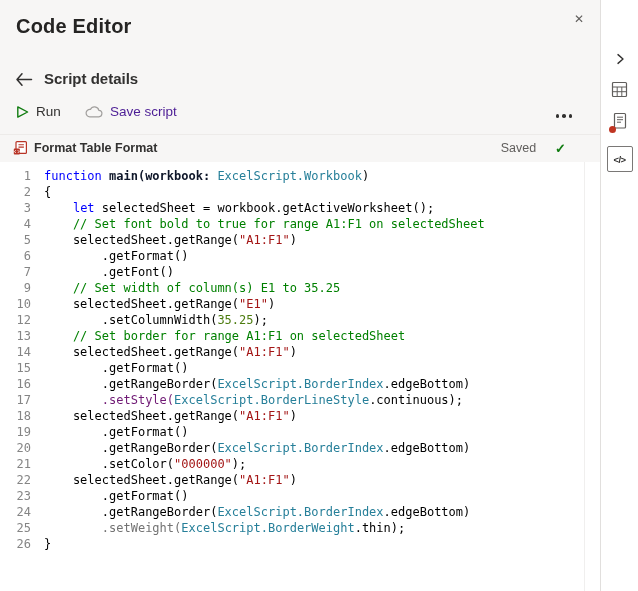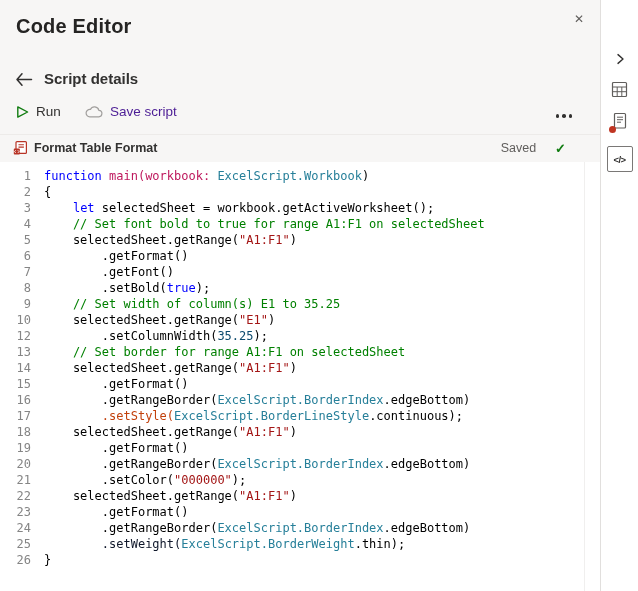--- a/index.html
+++ b/index.html
@@ -118,44 +118,43 @@
       <span class="script-name">Format Table Format</span>
       <span class="saved-wrap">
         <span class="saved-label">Saved</span>
         <span class="saved-check">✓</span>
       </span>
     </div>
   </div>
 
   <div class="code-area">
     <div id="code-lines">
-        <div class="code-line"><span class="ln">1</span><span><span style="color: rgb(0, 0, 255);">function</span><span style="color: #be185d;"> main(workbook: </span><span style="color: rgb(38, 127, 153);">ExcelScript.Workbook</span><span style="color: rgb(0, 0, 0);">)</span></span></div>
+        <div class="code-line"><span class="ln">1</span><span><span style="color: rgb(0, 0, 255);">function</span><span style="color: #0f172a; font-weight: bold;"> main(workbook: </span><span style="color: rgb(38, 127, 153);">ExcelScript.Workbook</span><span style="color: rgb(0, 0, 0);">)</span></span></div>
         <div class="code-line"><span class="ln">2</span><span><span style="color: rgb(0, 0, 0);">{</span></span></div>
         <div class="code-line"><span class="ln">3</span><span><span style="color: rgb(0, 0, 0);">    </span><span style="color: rgb(0, 0, 255);">let</span><span style="color: rgb(0, 0, 0);"> selectedSheet = workbook.getActiveWorksheet();</span></span></div>
         <div class="code-line"><span class="ln">4</span><span><span style="color: rgb(0, 128, 0);">    // Set font bold to true for range A1:F1 on selectedSheet</span></span></div>
         <div class="code-line"><span class="ln">5</span><span><span style="color: rgb(0, 0, 0);">    selectedSheet.getRange(</span><span style="color: rgb(163, 21, 21);">"A1:F1"</span><span style="color: rgb(0, 0, 0);">)</span></span></div>
         <div class="code-line"><span class="ln">6</span><span><span style="color: rgb(0, 0, 0);">        .getFormat()</span></span></div>
         <div class="code-line"><span class="ln">7</span><span><span style="color: rgb(0, 0, 0);">        .getFont()</span></span></div>
-        <div class="code-line"><span class="ln">8</span><span><span style="color: rgb(0, 0, 0);">        .setBold(</span><span style="color: rgb(0, 0, 255);">true</span><span style="color: rgb(0, 0, 0);">);</span></span></div>
         <div class="code-line"><span class="ln">9</span><span><span style="color: rgb(0, 128, 0);">    // Set width of column(s) E1 to 35.25</span></span></div>
         <div class="code-line"><span class="ln">10</span><span><span style="color: rgb(0, 0, 0);">    selectedSheet.getRange(</span><span style="color: rgb(163, 21, 21);">"E1"</span><span style="color: rgb(0, 0, 0);">)</span></span></div>
-        <div class="code-line"><span class="ln">12</span><span><span style="color: rgb(0, 0, 0);">        .setColumnWidth(</span><span style="color: #0c4a6e;">35.25</span><span style="color: rgb(0, 0, 0);">);</span></span></div>
+        <div class="code-line"><span class="ln">12</span><span><span style="color: rgb(0, 0, 0);">        .setColumnWidth(</span><span style="color: #4d7c0f;">35.25</span><span style="color: rgb(0, 0, 0);">);</span></span></div>
         <div class="code-line"><span class="ln">13</span><span><span style="color: rgb(0, 128, 0);">    // Set border for range A1:F1 on selectedSheet</span></span></div>
         <div class="code-line"><span class="ln">14</span><span><span style="color: rgb(0, 0, 0);">    selectedSheet.getRange(</span><span style="color: rgb(163, 21, 21);">"A1:F1"</span><span style="color: rgb(0, 0, 0);">)</span></span></div>
         <div class="code-line"><span class="ln">15</span><span><span style="color: rgb(0, 0, 0);">        .getFormat()</span></span></div>
         <div class="code-line"><span class="ln">16</span><span><span style="color: rgb(0, 0, 0);">        .getRangeBorder(</span><span style="color: rgb(38, 127, 153);">ExcelScript.BorderIndex</span><span style="color: rgb(0, 0, 0);">.edgeBottom)</span></span></div>
-        <div class="code-line"><span class="ln">17</span><span><span style="color: #c2410c;">        .setStyle(</span><span style="color: rgb(38, 127, 153);">ExcelScript.BorderLineStyle</span><span style="color: rgb(0, 0, 0);">.continuous);</span></span></div>
+        <div class="code-line"><span class="ln">17</span><span><span style="color: #701a75;">        .setStyle(</span><span style="color: rgb(38, 127, 153);">ExcelScript.BorderLineStyle</span><span style="color: rgb(0, 0, 0);">.continuous);</span></span></div>
         <div class="code-line"><span class="ln">18</span><span><span style="color: rgb(0, 0, 0);">    selectedSheet.getRange(</span><span style="color: rgb(163, 21, 21);">"A1:F1"</span><span style="color: rgb(0, 0, 0);">)</span></span></div>
         <div class="code-line"><span class="ln">19</span><span><span style="color: rgb(0, 0, 0);">        .getFormat()</span></span></div>
         <div class="code-line"><span class="ln">20</span><span><span style="color: rgb(0, 0, 0);">        .getRangeBorder(</span><span style="color: rgb(38, 127, 153);">ExcelScript.BorderIndex</span><span style="color: rgb(0, 0, 0);">.edgeBottom)</span></span></div>
         <div class="code-line"><span class="ln">21</span><span><span style="color: rgb(0, 0, 0);">        .setColor(</span><span style="color: rgb(163, 21, 21);">"000000"</span><span style="color: rgb(0, 0, 0);">);</span></span></div>
         <div class="code-line"><span class="ln">22</span><span><span style="color: rgb(0, 0, 0);">    selectedSheet.getRange(</span><span style="color: rgb(163, 21, 21);">"A1:F1"</span><span style="color: rgb(0, 0, 0);">)</span></span></div>
         <div class="code-line"><span class="ln">23</span><span><span style="color: rgb(0, 0, 0);">        .getFormat()</span></span></div>
         <div class="code-line"><span class="ln">24</span><span><span style="color: rgb(0, 0, 0);">        .getRangeBorder(</span><span style="color: rgb(38, 127, 153);">ExcelScript.BorderIndex</span><span style="color: rgb(0, 0, 0);">.edgeBottom)</span></span></div>
-        <div class="code-line"><span class="ln">25</span><span><span style="color: #0f172a;">        .setWeight(</span><span style="color: rgb(38, 127, 153);">ExcelScript.BorderWeight</span><span style="color: rgb(0, 0, 0);">.thin);</span></span></div>
+        <div class="code-line"><span class="ln">25</span><span><span style="color: #737373;">        .setWeight(</span><span style="color: rgb(38, 127, 153);">ExcelScript.BorderWeight</span><span style="color: rgb(0, 0, 0);">.thin);</span></span></div>
         <div class="code-line"><span class="ln">26</span><span><span style="color: rgb(0, 0, 0);">}</span></span></div>
       </div>
   </div>
   <div class="scroll-strip"></div>
 
 </div>
 
 <div class="rail">
   <button class="rail-btn rb-collapse">
     <span style="line-height:0;">

